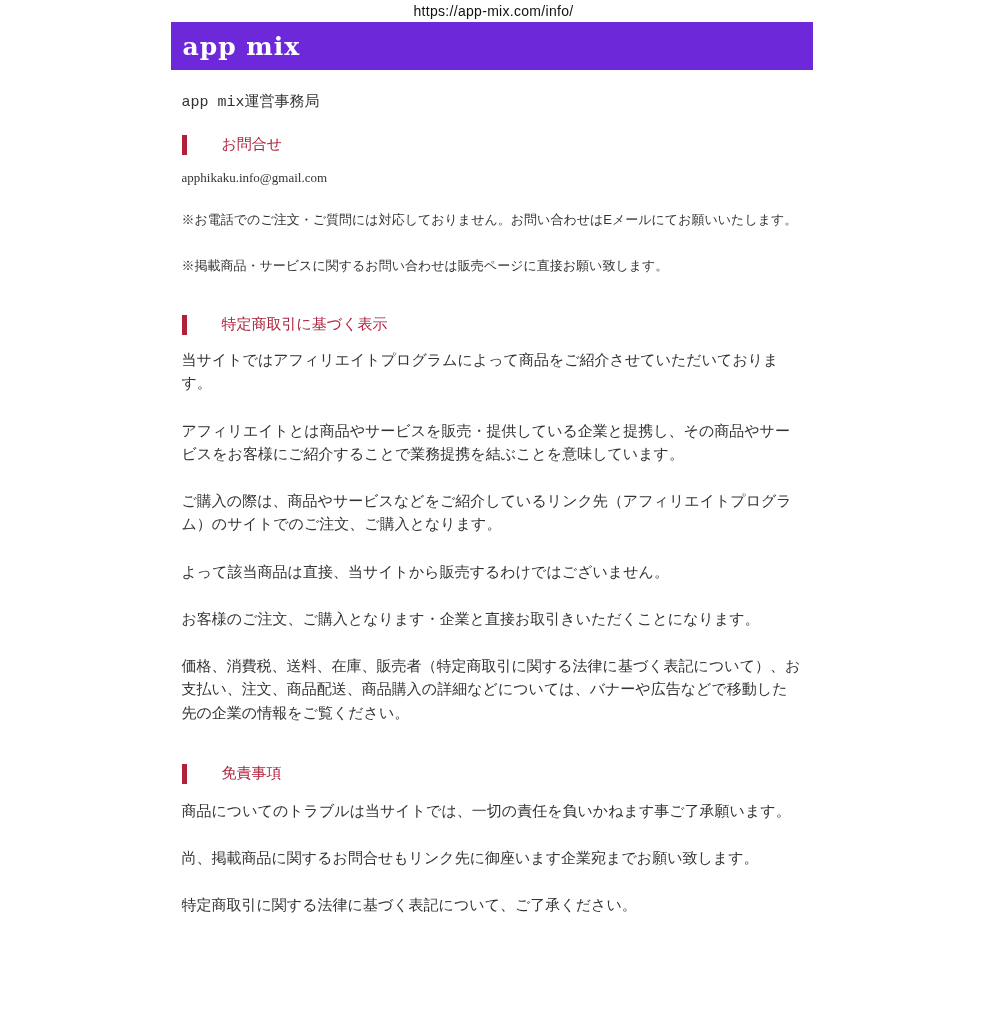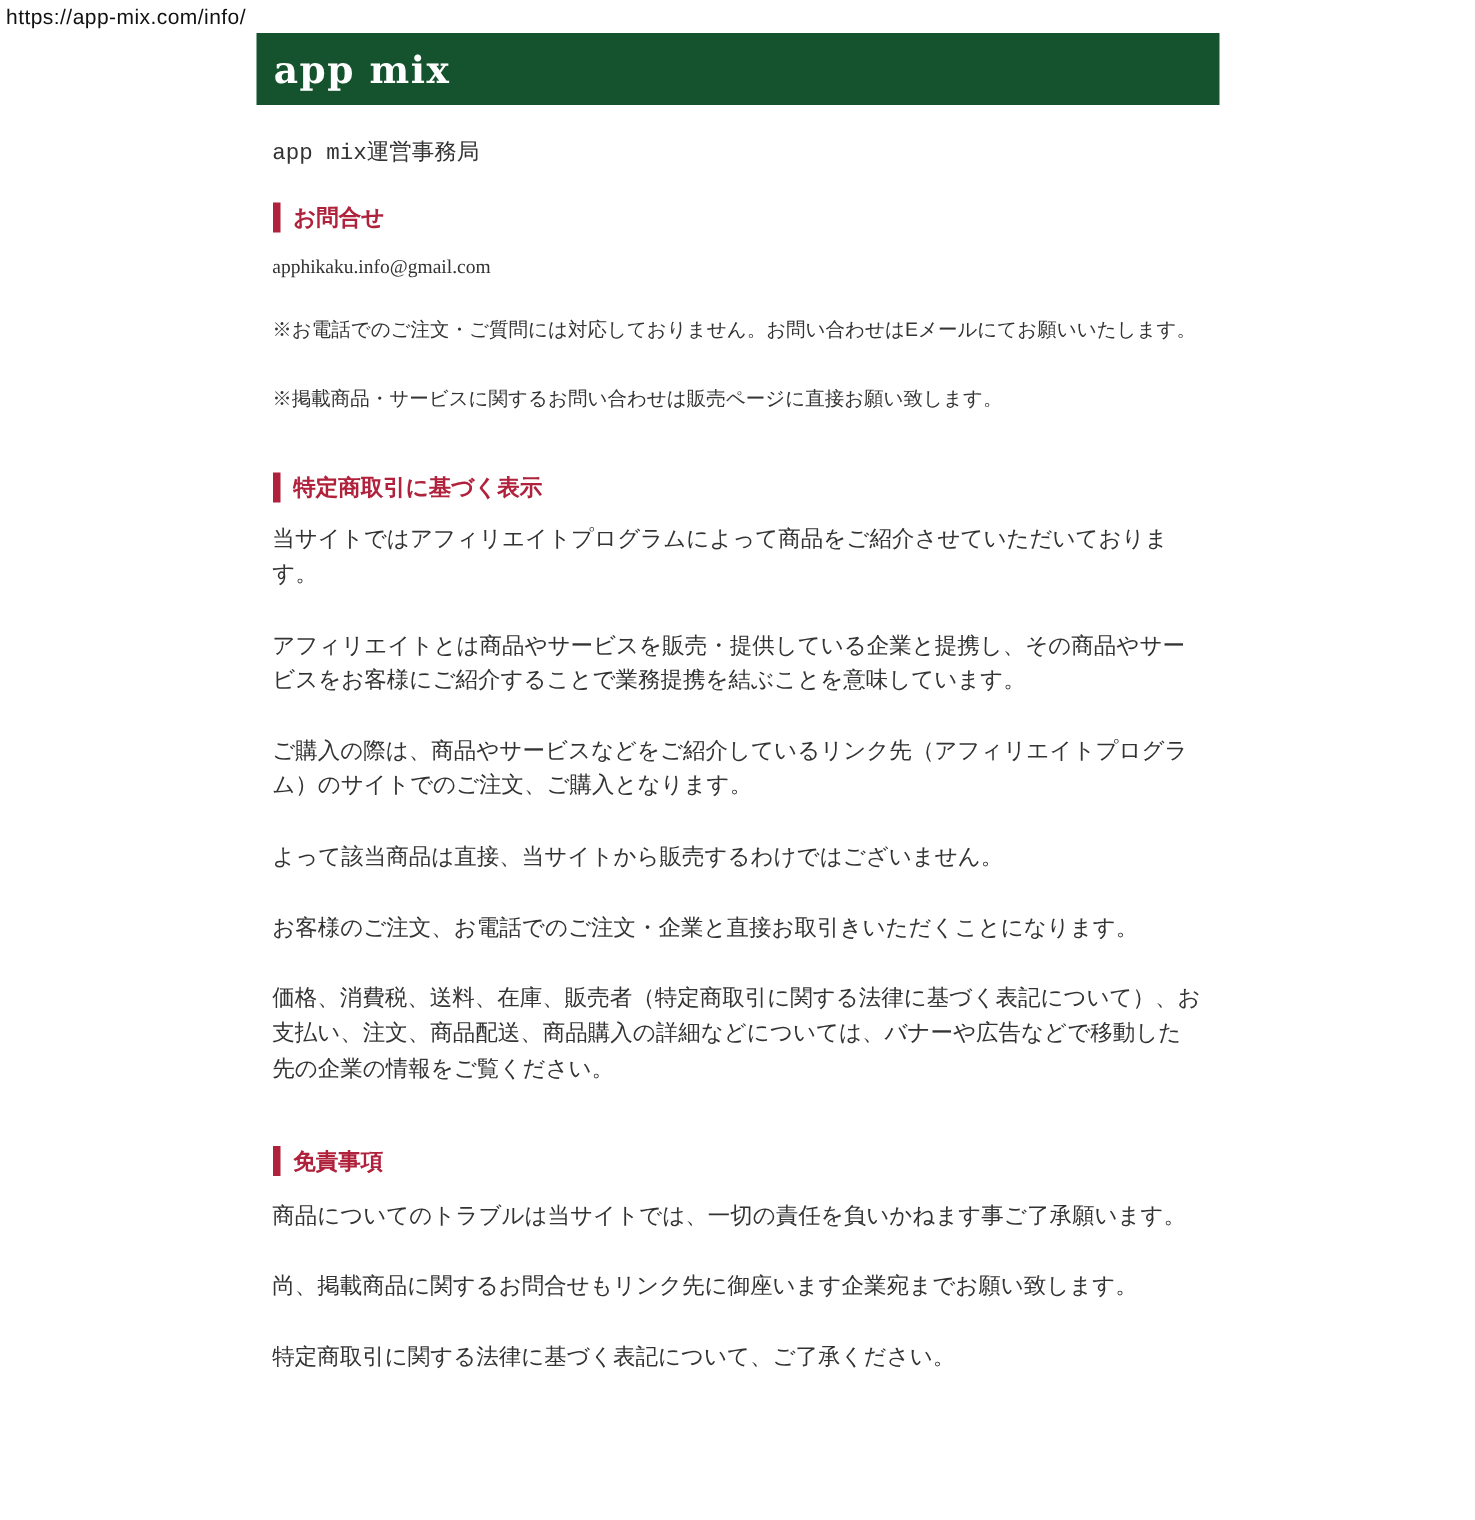--- a/index.html
+++ b/index.html
@@ -15,28 +15,29 @@
     font-family: "Liberation Sans", sans-serif;
     color: #333333;
   }
   
   .url-bar {
     padding: 3px 0 0 4px;
     height: 19px;
     font-size: 14px;
     color: #111111;
     letter-spacing: 0.3px;
+    text-align: center;
   }
   
   .container {
     width: 642px;
     margin: 0 auto;
   }
   .site-header {
-    background: #14532d;
+    background: #6d28d9;
     height: 48px;
     display: flex;
     align-items: center;
     padding-left: 12px;
     box-sizing: border-box;
   }
   .site-title {
     font-family: "DejaVu Serif", "Liberation Serif", serif;
     font-weight: bold;
     font-size: 25px;
@@ -47,25 +48,26 @@
   .content {
     padding: 0 11px;
   }
   .operator {
     margin: 22px 0 24px 0;
     font-size: 15px;
     font-family: Liberation Mono, monospace;
   }
   .section-heading {
     display: flex;
-    align-items: flex-end;
+    align-items: flex-start;
     margin: 40px 0 15px 0;
     font-size: 15px;
-    font-weight: bold;
+    font-weight: normal;
     color: #b0213c;
+    gap: 26px;
   }
   .section-heading.first {
     margin-top: 24px;
   }
   .accent-bar {
     display: inline-block;
     width: 5px;
     height: 20px;
     background: #b0213c;
     margin-right: 9px;
@@ -117,21 +119,21 @@
 
     <h2 class="section-heading">
       <span class="accent-bar"></span>
       <span>特定商取引に基づく表示</span>
     </h2>
 
     <p class="body-p tight-after-heading">当サイトではアフィリエイトプログラムによって商品をご紹介させていただいております。</p>
     <p class="body-p">アフィリエイトとは商品やサービスを販売・提供している企業と提携し、その商品やサービスをお客様にご紹介することで業務提携を結ぶことを意味しています。</p>
     <p class="body-p">ご購入の際は、商品やサービスなどをご紹介しているリンク先（アフィリエイトプログラム）のサイトでのご注文、ご購入となります。</p>
     <p class="body-p">よって該当商品は直接、当サイトから販売するわけではございません。</p>
-    <p class="body-p">お客様のご注文、お電話でのご注文・企業と直接お取引きいただくことになります。</p>
+    <p class="body-p">お客様のご注文、ご購入となります・企業と直接お取引きいただくことになります。</p>
     <p class="body-p">価格、消費税、送料、在庫、販売者（特定商取引に関する法律に基づく表記について）、お支払い、注文、商品配送、商品購入の詳細などについては、バナーや広告などで移動した先の企業の情報をご覧ください。</p>
 
     <h2 class="section-heading">
       <span class="accent-bar"></span>
       <span>免責事項</span>
     </h2>
 
     <p class="body-p">商品についてのトラブルは当サイトでは、一切の責任を負いかねます事ご了承願います。</p>
     <p class="body-p">尚、掲載商品に関するお問合せもリンク先に御座います企業宛までお願い致します。</p>
     <p class="body-p">特定商取引に関する法律に基づく表記について、ご了承ください。</p>

